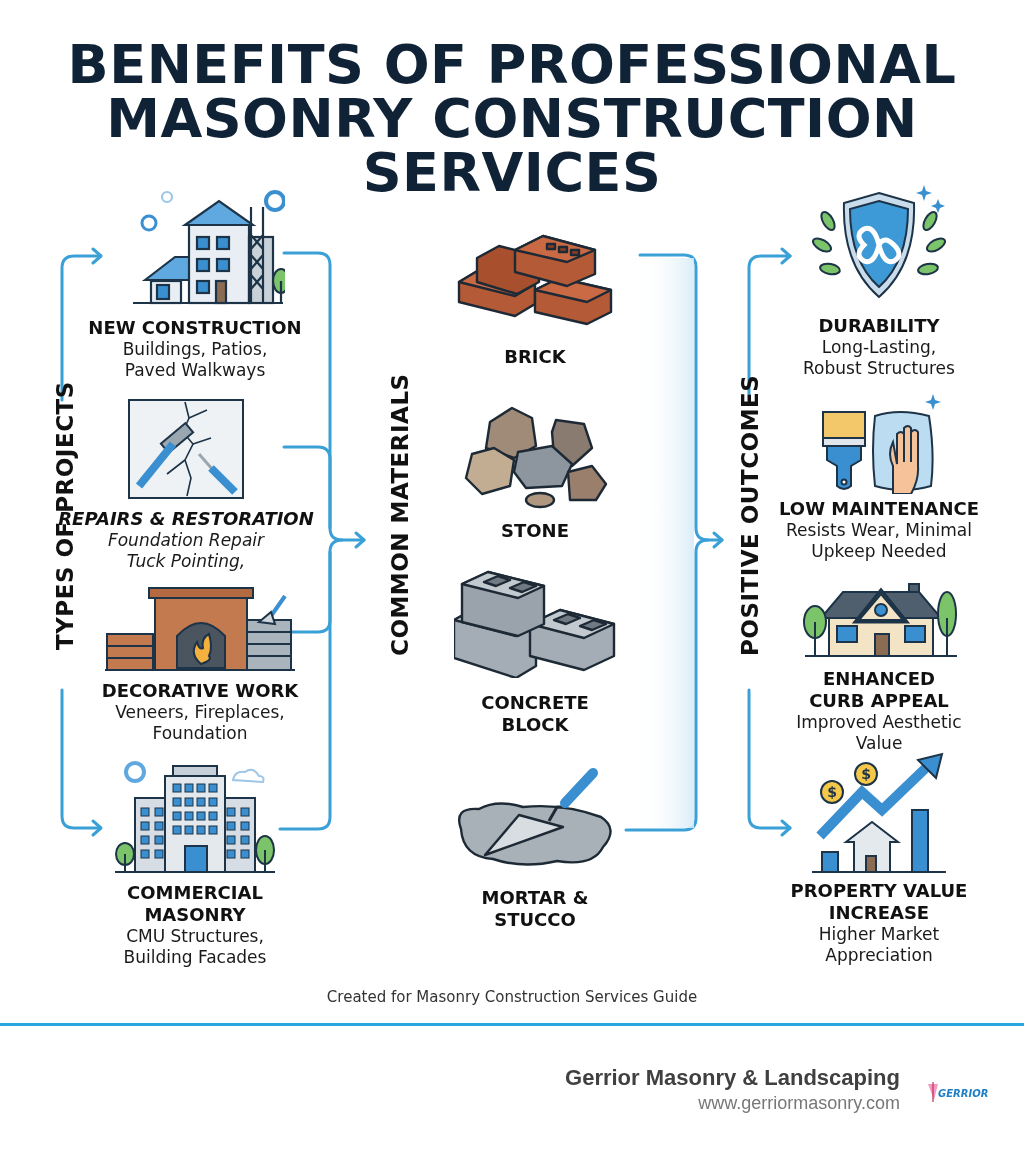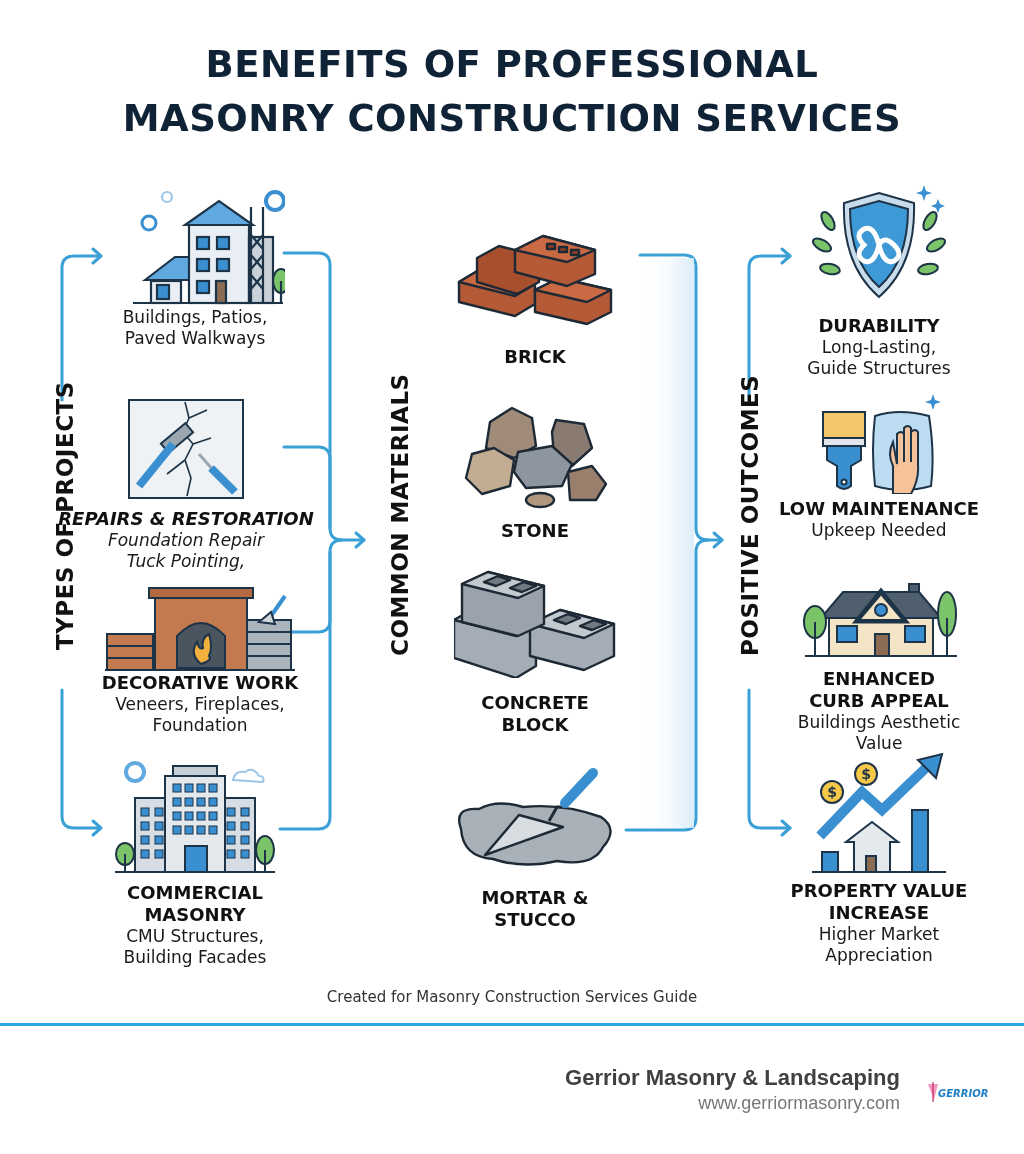--- a/index.html
+++ b/index.html
@@ -2,21 +2,21 @@
 <html><head>
 <meta charset="utf-8">
 <style>
   * { box-sizing: border-box; margin: 0; padding: 0; }
   html, body { width: 1024px; height: 1154px; background: #ffffff; overflow: hidden; }
   body { position: relative; font-family: "DejaVu Sans", sans-serif; color: #111; }
 
   .title {
     position: absolute; left: 0; top: 38px; width: 1024px; text-align: center;
     font-family: "DejaVu Sans", sans-serif; font-weight: bold; color: #0f2236;
-    font-size: 37px; line-height: 54px; letter-spacing: 0.5px;
+    font-size: 54px; line-height: 54px; letter-spacing: 0.5px;
   }
 
   .connectors { position: absolute; left: 0; top: 0; width: 1024px; height: 1154px; pointer-events: none; }
 
   .vlabel {
     position: absolute; font-weight: bold; font-size: 23px; color: #111;
     transform: rotate(-90deg); transform-origin: center center; white-space: nowrap;
     text-align: center; letter-spacing: 0.5px;
   }
 
@@ -98,20 +98,21 @@
       <rect x="111" y="96" width="10" height="22" fill="#8b6b52"></rect>
       <rect x="46" y="96" width="30" height="22" fill="#e8eef4"></rect>
       <rect x="52" y="100" width="12" height="14" fill="#3a8fd0"></rect>
       <rect x="144" y="52" width="24" height="66" fill="#c9d1d9"></rect>
       <path d="M146 22 V118 M158 22 V118 M146 50 L158 64 M158 50 L146 64 M146 70 L158 84 M158 70 L146 84 M146 90 L158 104 M158 90 L146 104"></path>
       <line x1="28" y1="118" x2="178" y2="118"></line>
       <ellipse cx="176" cy="96" rx="8" ry="12" fill="#7cc46a"></ellipse>
       <line x1="176" y1="96" x2="176" y2="118"></line>
     </g>
   </svg>
+  <div class="name" style="margin-top:10px;">NEW CONSTRUCTION</div>
   <div class="desc">Buildings, Patios,</div>
   <div class="desc">Paved Walkways</div>
 </div>
 
 <div class="item" style="left:56px; top:398px; width:260px;font-style:italic;">
   <svg class="icon" width="118" height="102" viewBox="0 0 118 102">
     <rect x="2" y="2" width="114" height="98" fill="#eef2f5" stroke="#1d3347" stroke-width="2"></rect>
     <g stroke="#1d3347" stroke-width="1.6" fill="none">
       <path d="M58 4 L62 20 L56 34 L66 46 L58 62 L64 80 L60 98"></path>
       <path d="M62 20 L80 12 M66 46 L84 40 M58 62 L40 76"></path>
@@ -140,21 +141,21 @@
       <line x1="142" y1="46" x2="186" y2="46"></line>
         <line x1="142" y1="58" x2="186" y2="58"></line>
         <line x1="142" y1="70" x2="186" y2="70"></line>
       <line x1="2" y1="60" x2="48" y2="60"></line>
         <line x1="2" y1="72" x2="48" y2="72"></line>
       <line x1="166" y1="30" x2="180" y2="10" stroke="#3a8fd0" stroke-width="4"></line>
       <polygon points="154,36 166,26 170,38" fill="#cfd6dc"></polygon>
       <line x1="0" y1="84" x2="190" y2="84"></line>
     </g>
   </svg>
-  <div class="name" style="">DECORATIVE WORK</div>
+  <div class="name" style="margin-top:8px;">DECORATIVE WORK</div>
   <div class="desc">Veneers, Fireplaces,</div>
   <div class="desc">Foundation</div>
 </div>
 
 <div class="item" style="left:90px; top:758px; width:210px;">
   <svg class="icon" width="160" height="118" viewBox="0 0 160 118">
     <g stroke="#1d3347" stroke-width="2">
       <circle cx="20" cy="14" r="9" fill="none" stroke="#5fa8e0" stroke-width="4"></circle>
       <path d="M118 22 q2 -10 12 -8 q8 -6 14 4 q6 0 4 6 z" fill="#fff" stroke="#9ec6e6"></path>
       <rect x="20" y="40" width="36" height="74" fill="#d6dde4"></rect>
@@ -288,36 +289,37 @@
         <ellipse cx="126" cy="36" rx="5" ry="10" transform="rotate(30 126 36)"></ellipse>
         <ellipse cx="132" cy="60" rx="5" ry="10" transform="rotate(60 132 60)"></ellipse>
         <ellipse cx="124" cy="84" rx="5" ry="10" transform="rotate(80 124 84)"></ellipse>
       </g>
     </g>
     <path d="M120 0 l2 6 l6 2 l-6 2 l-2 6 l-2 -6 l-6 -2 l6 -2 z" fill="#3a8fd0"></path>
     <path d="M134 14 l2 5 l5 2 l-5 2 l-2 5 l-2 -5 l-5 -2 l5 -2 z" fill="#3a8fd0"></path>
   </svg>
   <div class="name" style="margin-top:10px;">DURABILITY</div>
   <div class="desc">Long-Lasting,</div>
-  <div class="desc">Guide Structures</div>
+  <div class="desc">Robust Structures</div>
 </div>
 
 <div class="item" style="left:760px; top:394px; width:238px;">
   <svg class="icon" width="140" height="100" viewBox="0 0 140 100">
     <g stroke="#1d3347" stroke-width="2">
       <rect x="14" y="18" width="42" height="26" fill="#f2c86a"></rect>
       <rect x="14" y="44" width="42" height="8" fill="#e0e6ec"></rect>
       <path d="M18 52 H52 V66 L42 72 V92 Q35 98 28 92 V72 L18 66 Z" fill="#3a8fd0"></path>
       <circle cx="35" cy="88" r="2.5" fill="#fff"></circle>
       <path d="M66 22 Q90 14 120 22 Q126 60 122 92 Q94 100 66 92 Q62 56 66 22 Z" fill="#bcdcf2"></path>
       <path d="M84 100 V72 Q78 60 84 48 L88 70 V40 Q92 36 95 40 V68 V34 Q99 30 102 34 V68 V38 Q106 34 109 38 V72 Q110 86 102 100 Z" fill="#f5c29a"></path>
     </g>
     <path d="M124 0 l2 6 l6 2 l-6 2 l-2 6 l-2 -6 l-6 -2 l6 -2 z" fill="#3a8fd0"></path>
   </svg>
   <div class="name" style="margin-top:4px;">LOW MAINTENANCE</div>
+  <div class="desc">Resists Wear, Minimal</div>
   <div class="desc">Upkeep Needed</div>
 </div>
 
 <div class="item" style="left:775px; top:580px; width:208px;">
   <svg class="icon" width="156" height="80" viewBox="0 0 156 80">
     <g stroke="#1d3347" stroke-width="2">
       <rect x="108" y="4" width="10" height="12" fill="#4f5f6e"></rect>
       <polygon points="20,38 42,12 118,12 140,38" fill="#4f5f6e"></polygon>
       <rect x="28" y="38" width="104" height="38" fill="#f4e4c6"></rect>
       <polygon points="58,40 80,14 102,40" fill="#f4e4c6"></polygon>
@@ -328,21 +330,21 @@
       <rect x="74" y="54" width="14" height="22" fill="#8b6b52"></rect>
       <ellipse cx="14" cy="42" rx="11" ry="16" fill="#7cc46a"></ellipse>
         <line x1="14" y1="42" x2="14" y2="76"></line>
       <ellipse cx="146" cy="34" rx="9" ry="22" fill="#7cc46a"></ellipse>
         <line x1="146" y1="38" x2="146" y2="76"></line>
       <line x1="4" y1="76" x2="156" y2="76"></line>
     </g>
   </svg>
   <div class="name" style="margin-top:8px;">ENHANCED</div>
   <div class="name">CURB APPEAL</div>
-  <div class="desc">Buildings Aesthetic</div>
+  <div class="desc">Improved Aesthetic</div>
   <div class="desc">Value</div>
 </div>
 
 <div class="item" style="left:770px; top:752px; width:218px;">
   <svg class="icon" width="138" height="122" viewBox="0 0 138 122">
     <g stroke="#1d3347" stroke-width="2">
       <circle cx="22" cy="40" r="11" fill="#f5c84a"></circle>
       <circle cx="56" cy="22" r="11" fill="#f5c84a"></circle>
       <rect x="12" y="100" width="16" height="20" fill="#3a8fd0"></rect>
       <rect x="102" y="58" width="16" height="62" fill="#3a8fd0"></rect>

